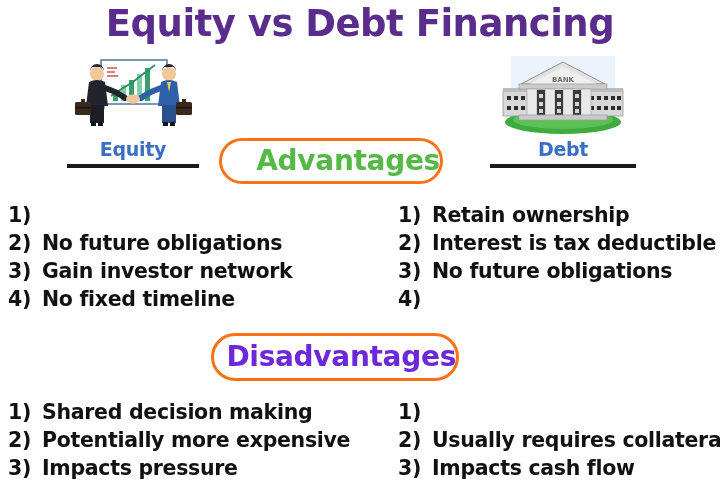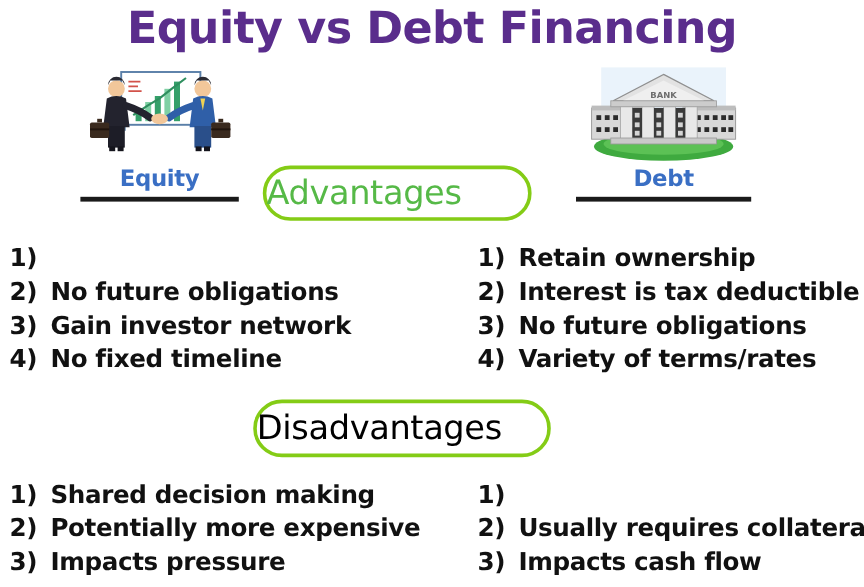--- a/index.html
+++ b/index.html
@@ -30,21 +30,21 @@
     color: #5a2d8c;
   }
 
   
   .col-head {
     position: absolute;
     width: 210px;
     text-align: center;
   }
   #equity-head { left: 28px; top: 56px; }
-  #debt-head   { left: 448px; top: 56px; }
+  #debt-head   { left: 458px; top: 56px; }
 
   .head-label {
     font-size: 19px;
     font-weight: bold;
     color: #3a6fc4;
     line-height: 1;
     margin-top: 2px;
     letter-spacing: -0.3px;
   }
   .head-rule {
@@ -60,46 +60,46 @@
     width: 140px;
     height: 82px;
     margin: 0 auto;
     display: block;
   }
 
   
   .pill {
     position: absolute;
     background: #ffffff;
-    border: 3px solid #84cc16;
+    border: 3px solid #f97316;
     border-radius: 40px;
     text-align: center;
-    font-weight: normal;
+    font-weight: bold;
     letter-spacing: -0.3px;
     box-sizing: border-box;
     line-height: 1;
     display: flex;
     align-items: center;
-    justify-content: flex-start;
+    justify-content: flex-end;
   }
   #pill-advantages {
     left: 219px;
     top: 138px;
     width: 224px;
     height: 46px;
     font-size: 28px;
     color: #56b947;
   }
   #pill-disadvantages {
     left: 211px;
     top: 333px;
     width: 248px;
     height: 48px;
     font-size: 28px;
-    color: #000000;
+    color: #6d28d9;
   }
 
   
   .list-block {
     position: absolute;
     font-size: 20.5px;
     font-weight: bold;
     color: #111111;
     letter-spacing: -0.3px;
   }
@@ -286,21 +286,20 @@
   <div class="list-row">
     <span class="num">2)</span>
     <span>Interest is tax deductible</span>
   </div>
   <div class="list-row">
     <span class="num">3)</span>
     <span>No future obligations</span>
   </div>
   <div class="list-row">
     <span class="num">4)</span>
-    <span>Variety of terms/rates</span>
   </div>
 </div>
 
 <div class="pill" id="pill-disadvantages">
   <span>Disadvantages</span>
 </div>
 
 <div class="list-block" id="dis-left">
   <div class="list-row">
     <span class="num">1)</span>

